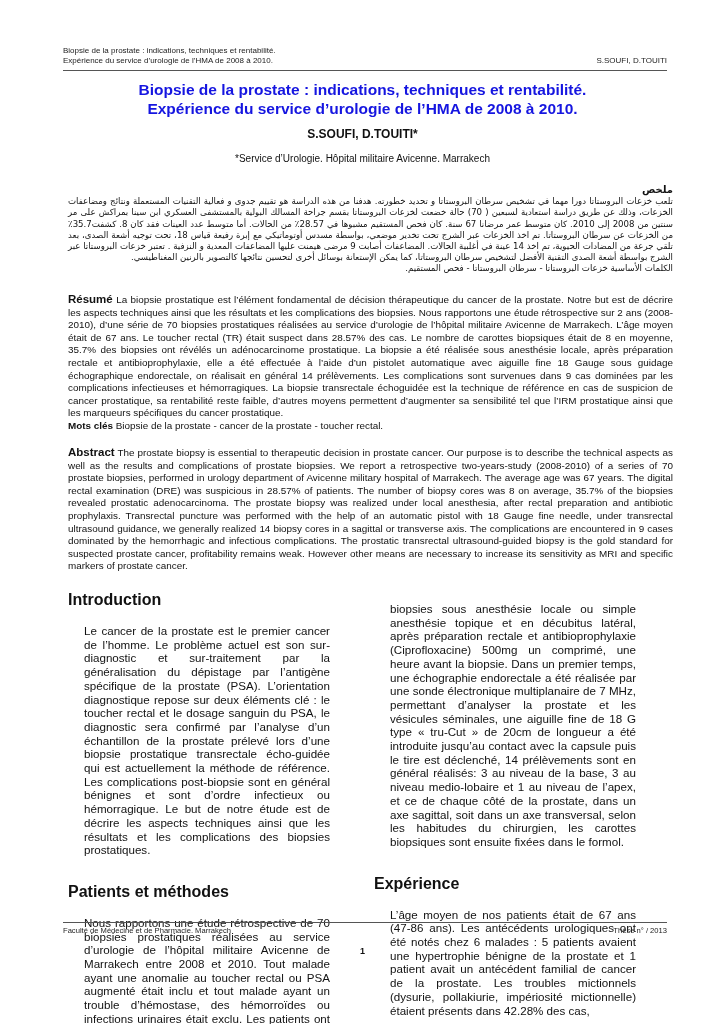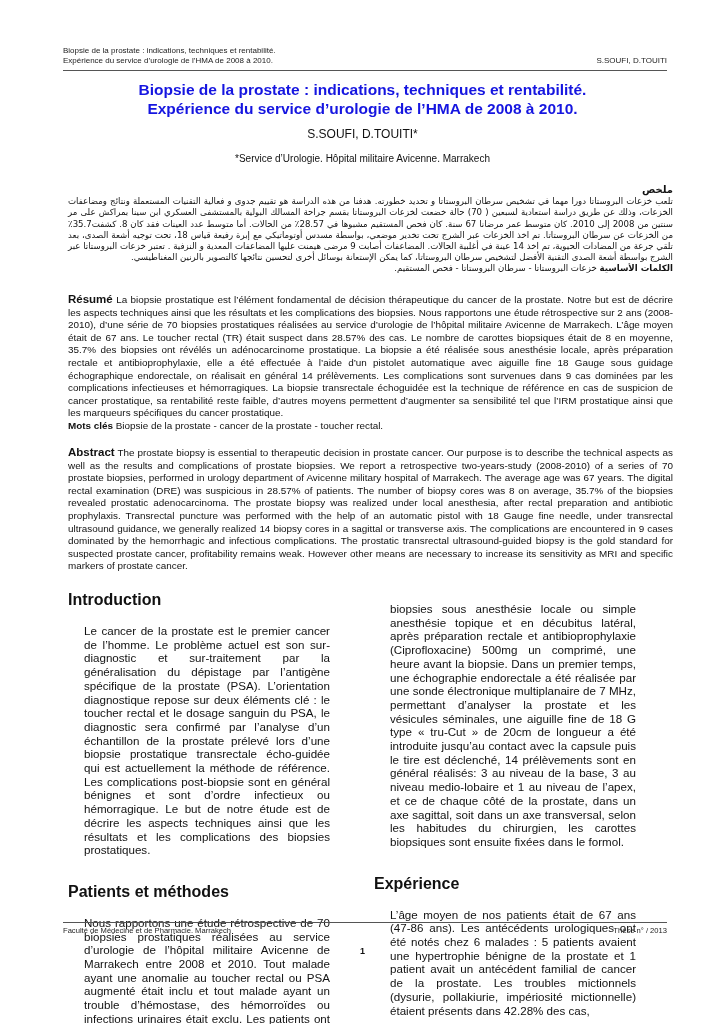--- a/index.html
+++ b/index.html
@@ -11,29 +11,29 @@
                     font-size: 8px; line-height: 10px; color: #222; }
   .running-header .rh-left { float: left; }
   .running-header .rh-right { float: right; margin-top: 10px; }
   .header-rule { position: absolute; left: 63px; right: 58px; top: 70px;
                  border-top: 1px solid #555; }
 
   .title { position: absolute; left: 40px; right: 40px; top: 80px;
            text-align: center; color: #1515e0; font-weight: bold;
            font-size: 15.5px; line-height: 19px; }
   .authors { position: absolute; left: 0; right: 0; top: 127px;
-             text-align: center; font-weight: normal; font-size: 12px; }
+             text-align: center; font-weight: bold; font-size: 12px; }
   .affiliation { position: absolute; left: 0; right: 0; top: 153px;
                  text-align: center; font-size: 10px; }
 
   .arabic { position: absolute; left: 68px; right: 52px; top: 184px;
             direction: rtl; text-align: justify; font-size: 8.6px; line-height: 11.2px;
             font-family: "DejaVu Sans", sans-serif; }
   .arabic .ar-title { font-weight: bold; font-size: 10px; display: block; margin-bottom: 1px; }
-  .arabic .ar-kw-label { font-weight: bold; }
+  .arabic .ar-kw-label { font-weight: normal; }
 
   .abstract-block { position: absolute; left: 68px; right: 52px;
                     text-align: justify; font-size: 9.9px; line-height: 12.6px; }
   .resume { top: 293px; }
   .abstract-en { top: 446px; }
   .abstract-block .lead { font-weight: bold; font-size: 11.5px; }
   .abstract-block .kw-label { font-weight: bold; }
 
   .col { position: absolute; text-align: justify; font-size: 11.6px; line-height: 13.7px; }
   .col-left { left: 68px; width: 278px; top: 591px; }

